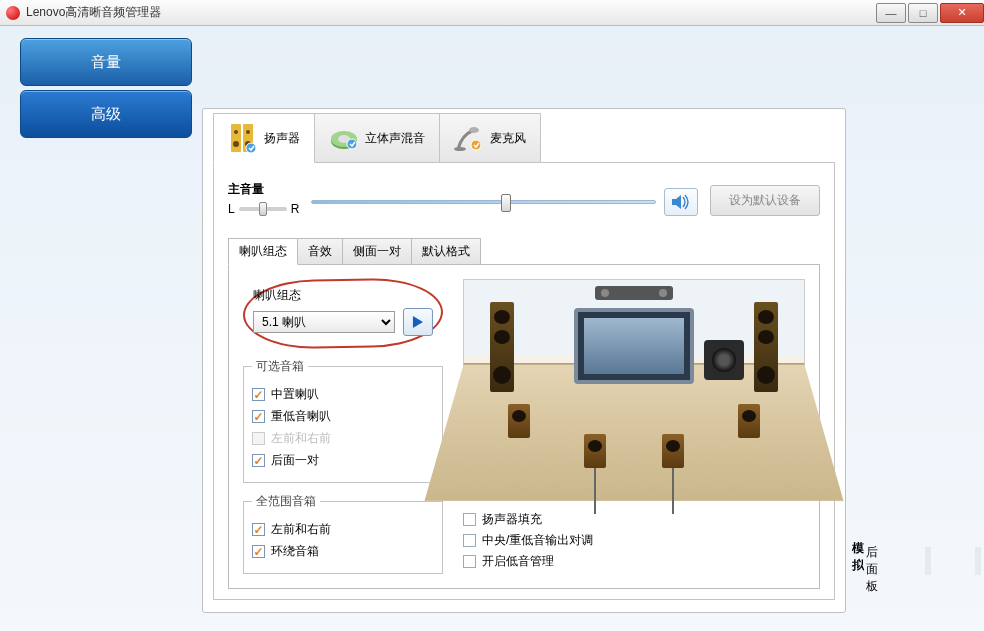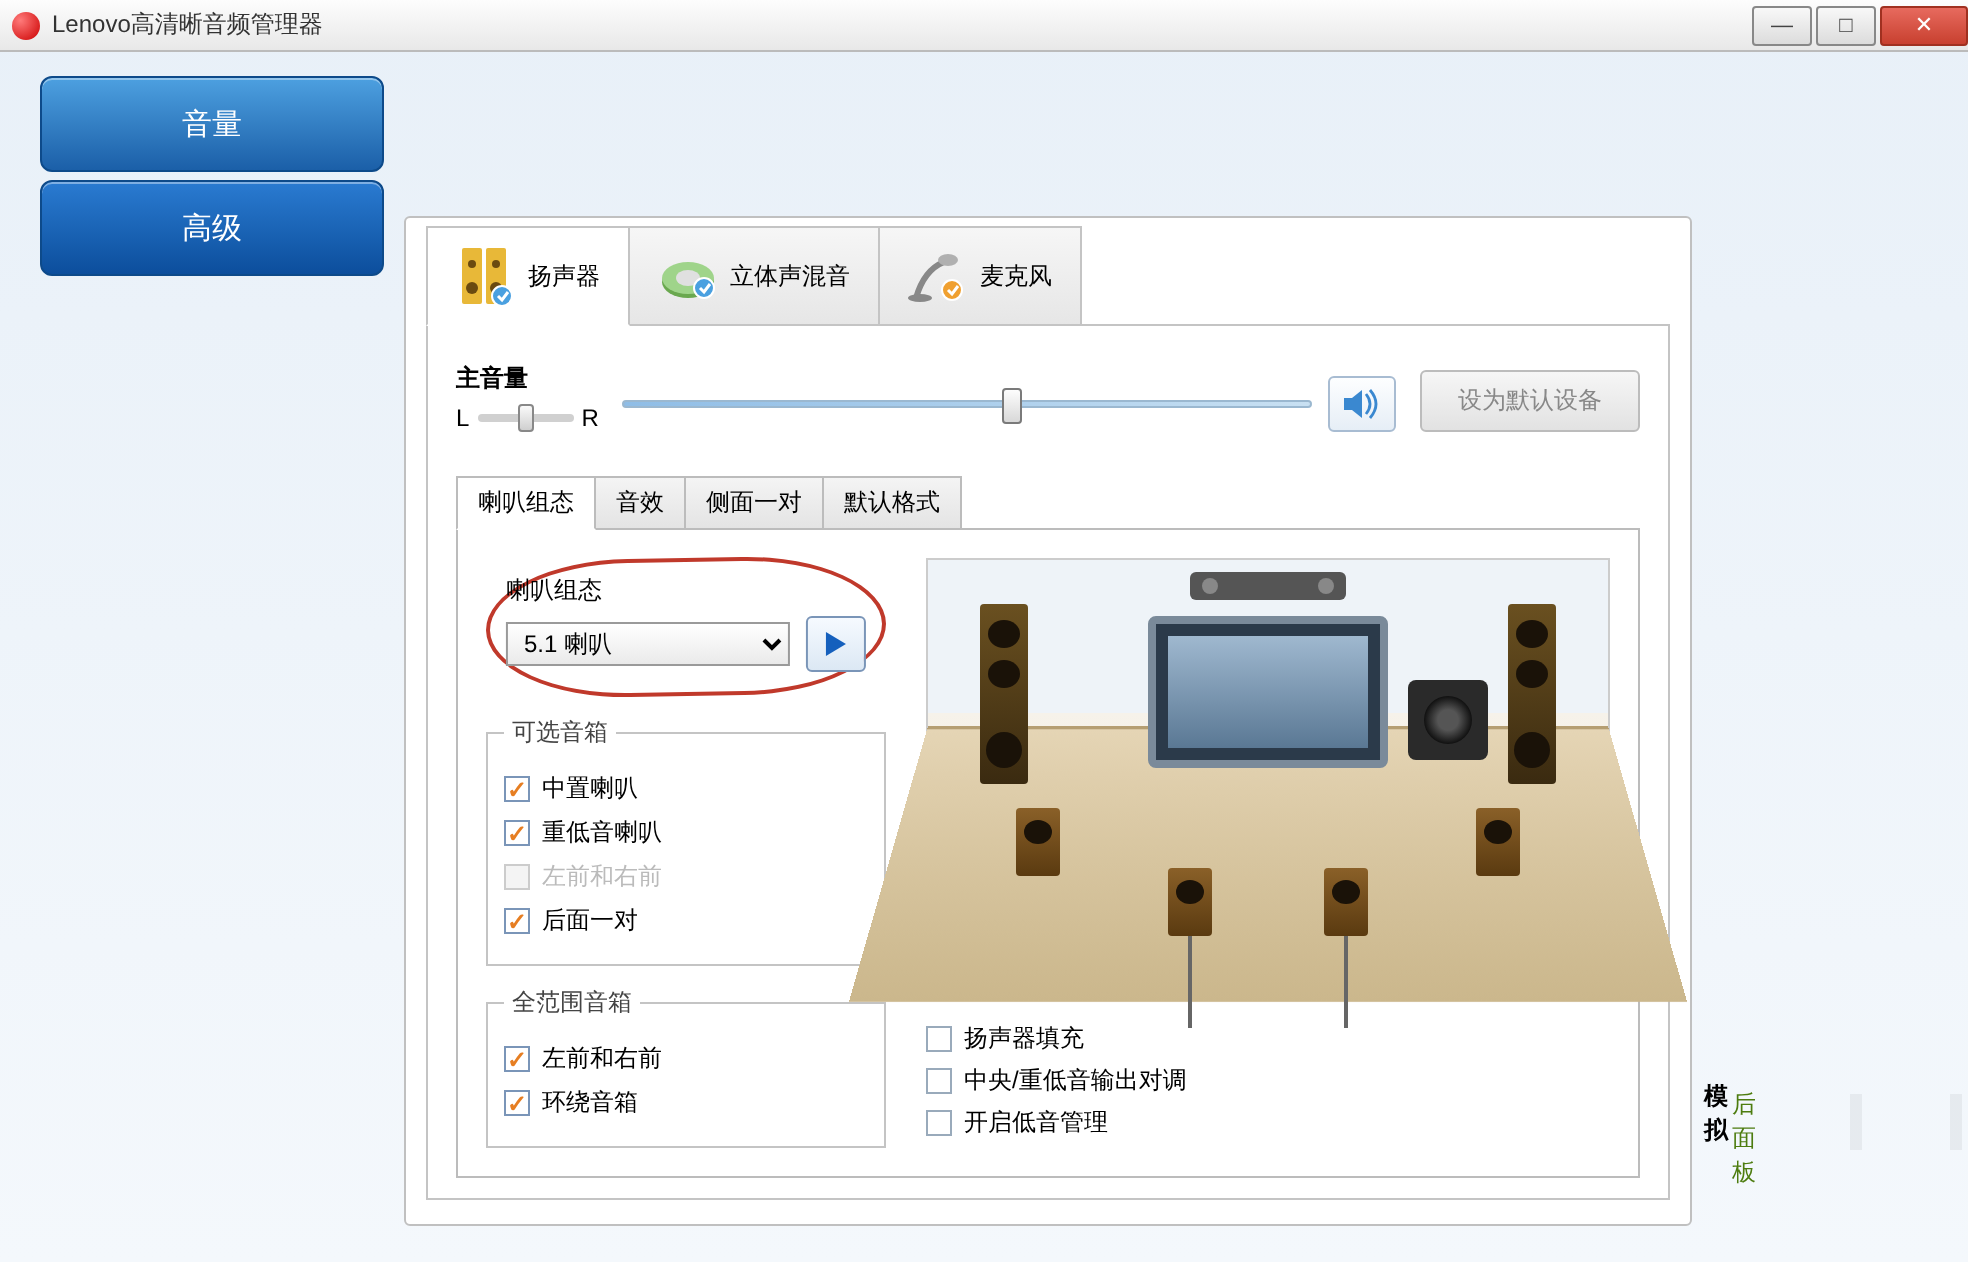--- a/index.html
+++ b/index.html
@@ -84,21 +84,21 @@
   .rear-l{ bottom:30px; left:120px;} .rear-r{ bottom:30px; right:120px;}
   .side-l{ bottom:60px; left:44px;} .side-r{ bottom:60px; right:44px;}
   
   .bottom-checks .chk-row{ margin:4px 0; }
   .bottom-checks .chk{ border-color:#9ab; }
   
   
   .side-pane { width:130px; padding: 70px 6px 0 6px; display:flex; flex-direction:row; }
   .sticky { align-self:flex-end; width:22px; height:16px; background:linear-gradient(135deg,#ffe46a,#f4c430); transform:skewY(-8deg); margin-bottom:8px; }
   .side-label { font-weight:bold; margin-bottom:4px; }
-  .side-sub { color:#4d7c0f; margin:4px 0 8px 2px; }
+  .side-sub { color:#000000; margin:4px 0 8px 2px; }
   .jack { width:22px; height:22px; border-radius:50%; margin:10px 0 10px 50px; box-shadow: inset -2px -2px 4px rgba(0,0,0,.4), inset 2px 2px 3px rgba(255,255,255,.6), 0 0 0 3px rgba(0,0,0,0.05); cursor:pointer; }
   .jack.blue{ background: radial-gradient(circle at 30% 30%, #a6c8f0, #4878c0);}
   .jack.green{ background: radial-gradient(circle at 30% 30%, #a6e6b0, #3aaa58);}
   .jack.pink{ background: radial-gradient(circle at 30% 30%, #f6bac4, #d86a84);}
   .jack.red{ background: radial-gradient(circle at 30% 30%, #f2a0a0, #c83a3a);}
 </style>
 </head>
 <body>
 
 <div class="titlebar">

